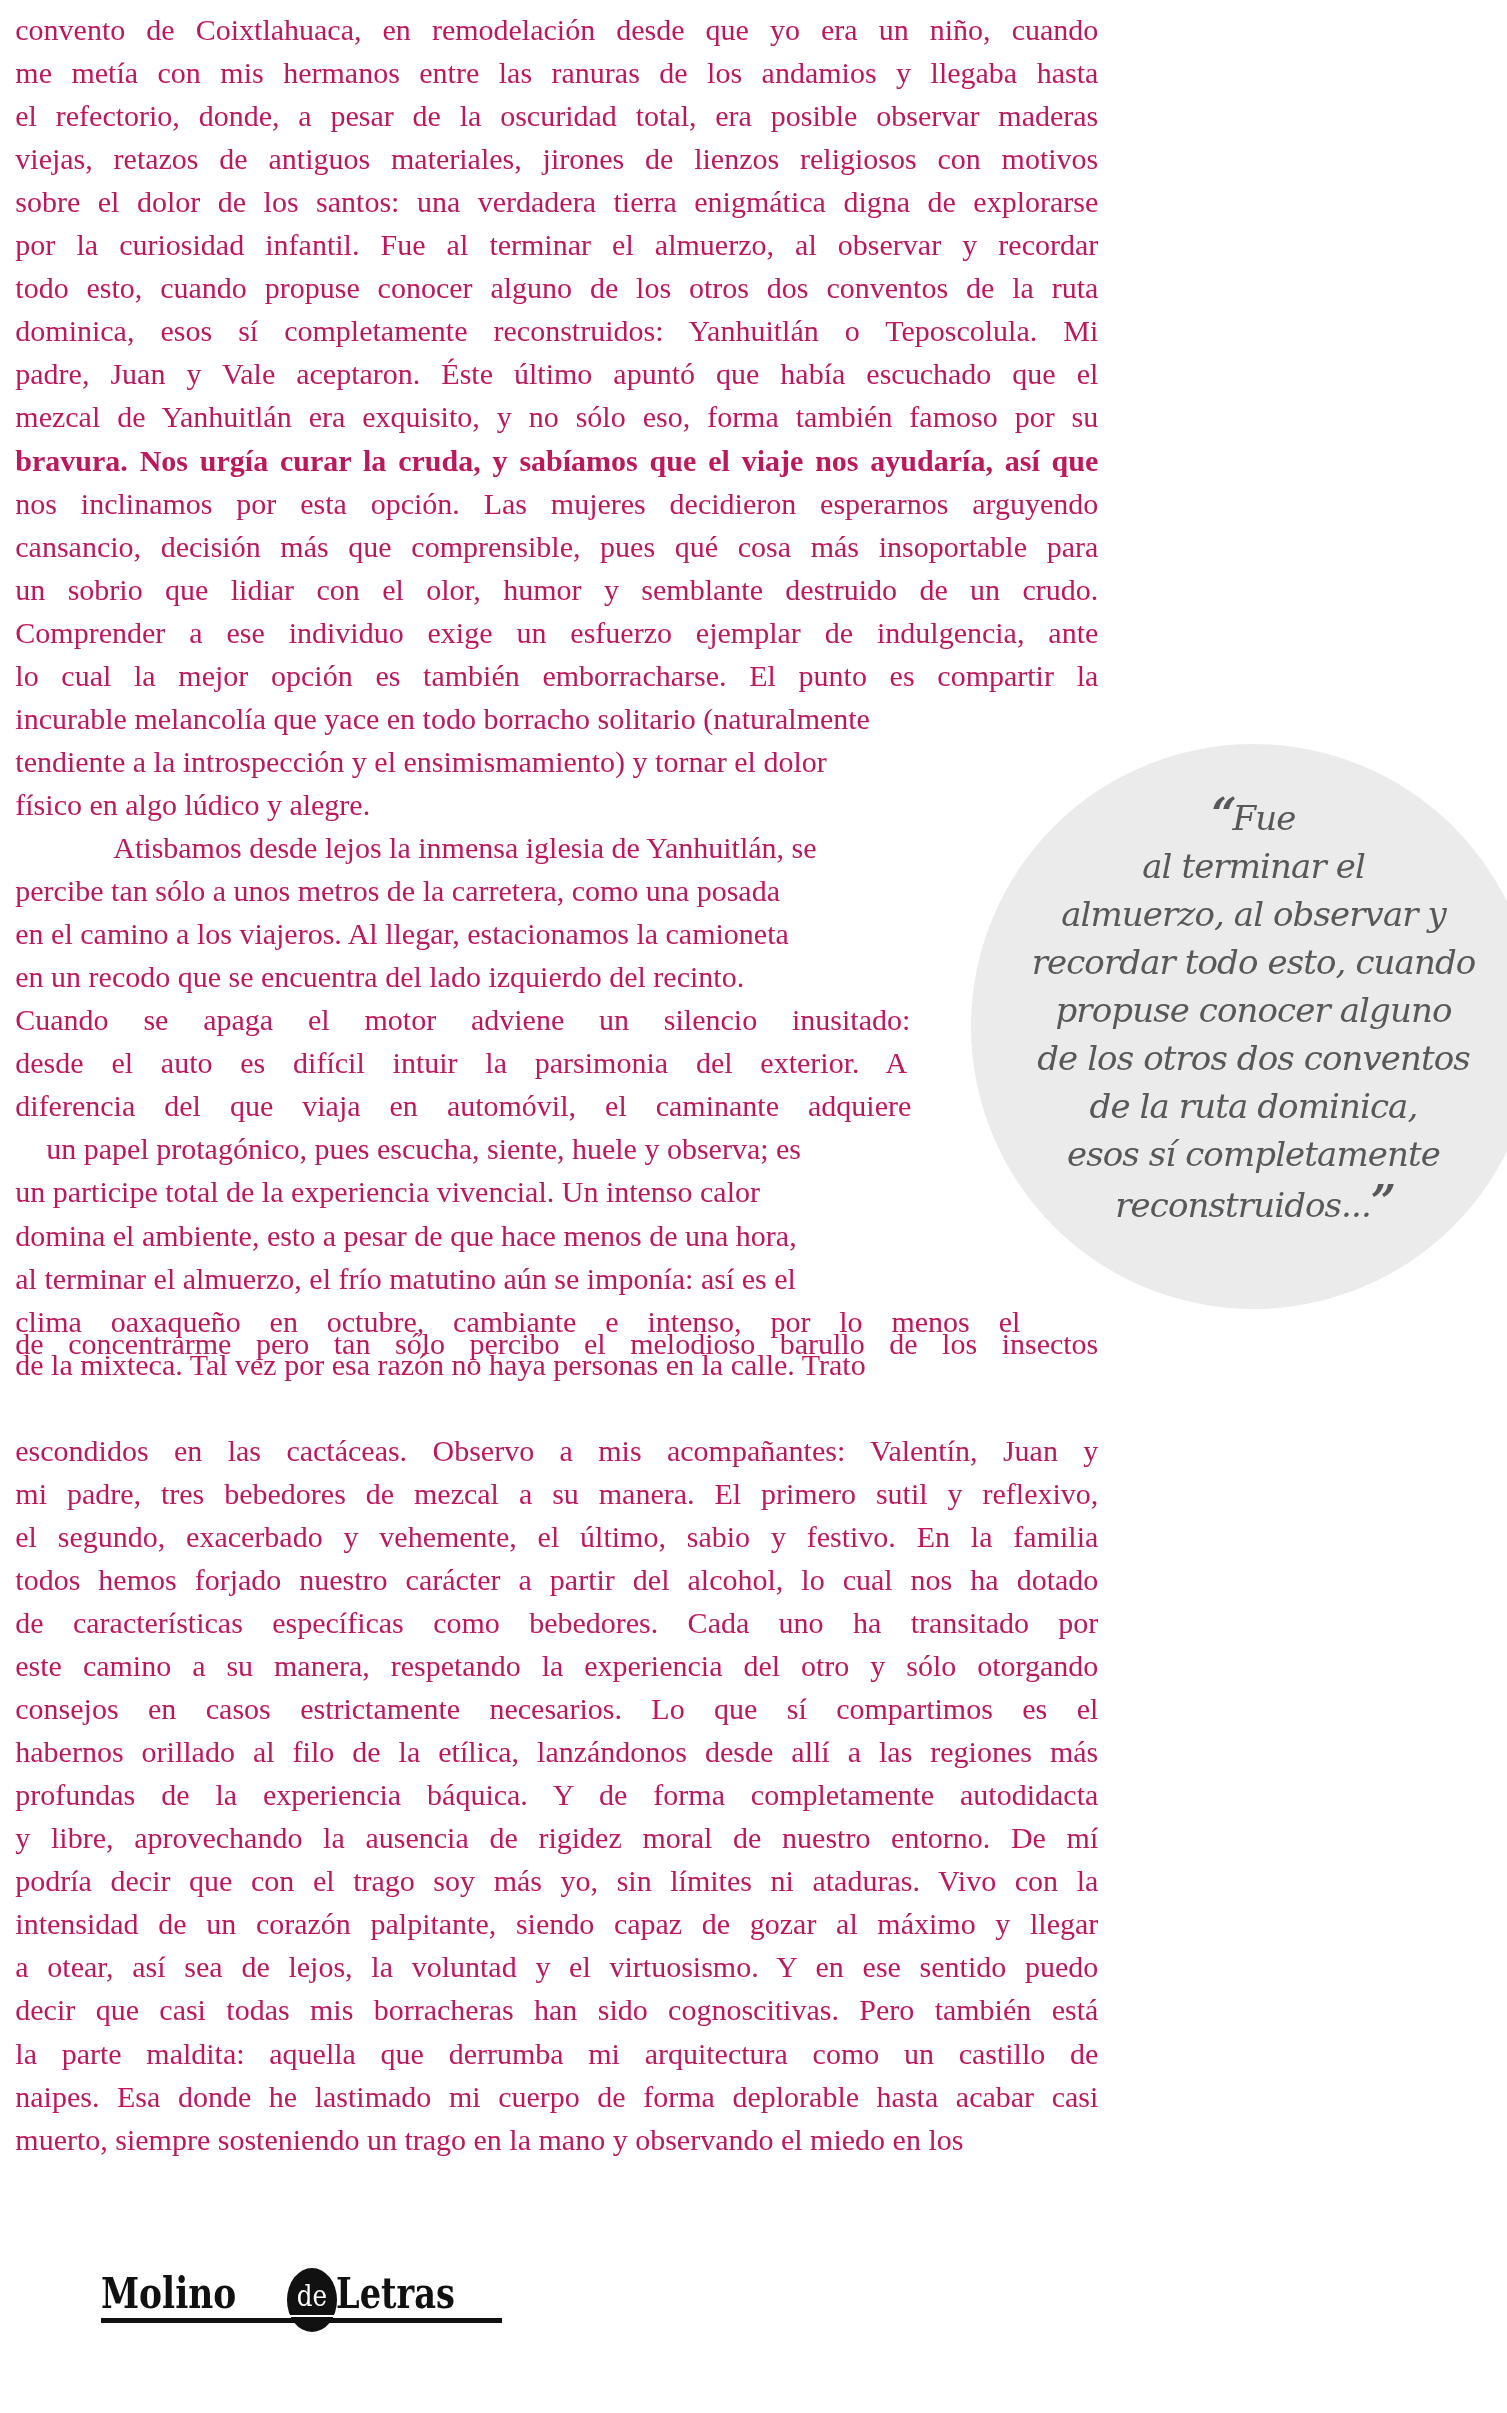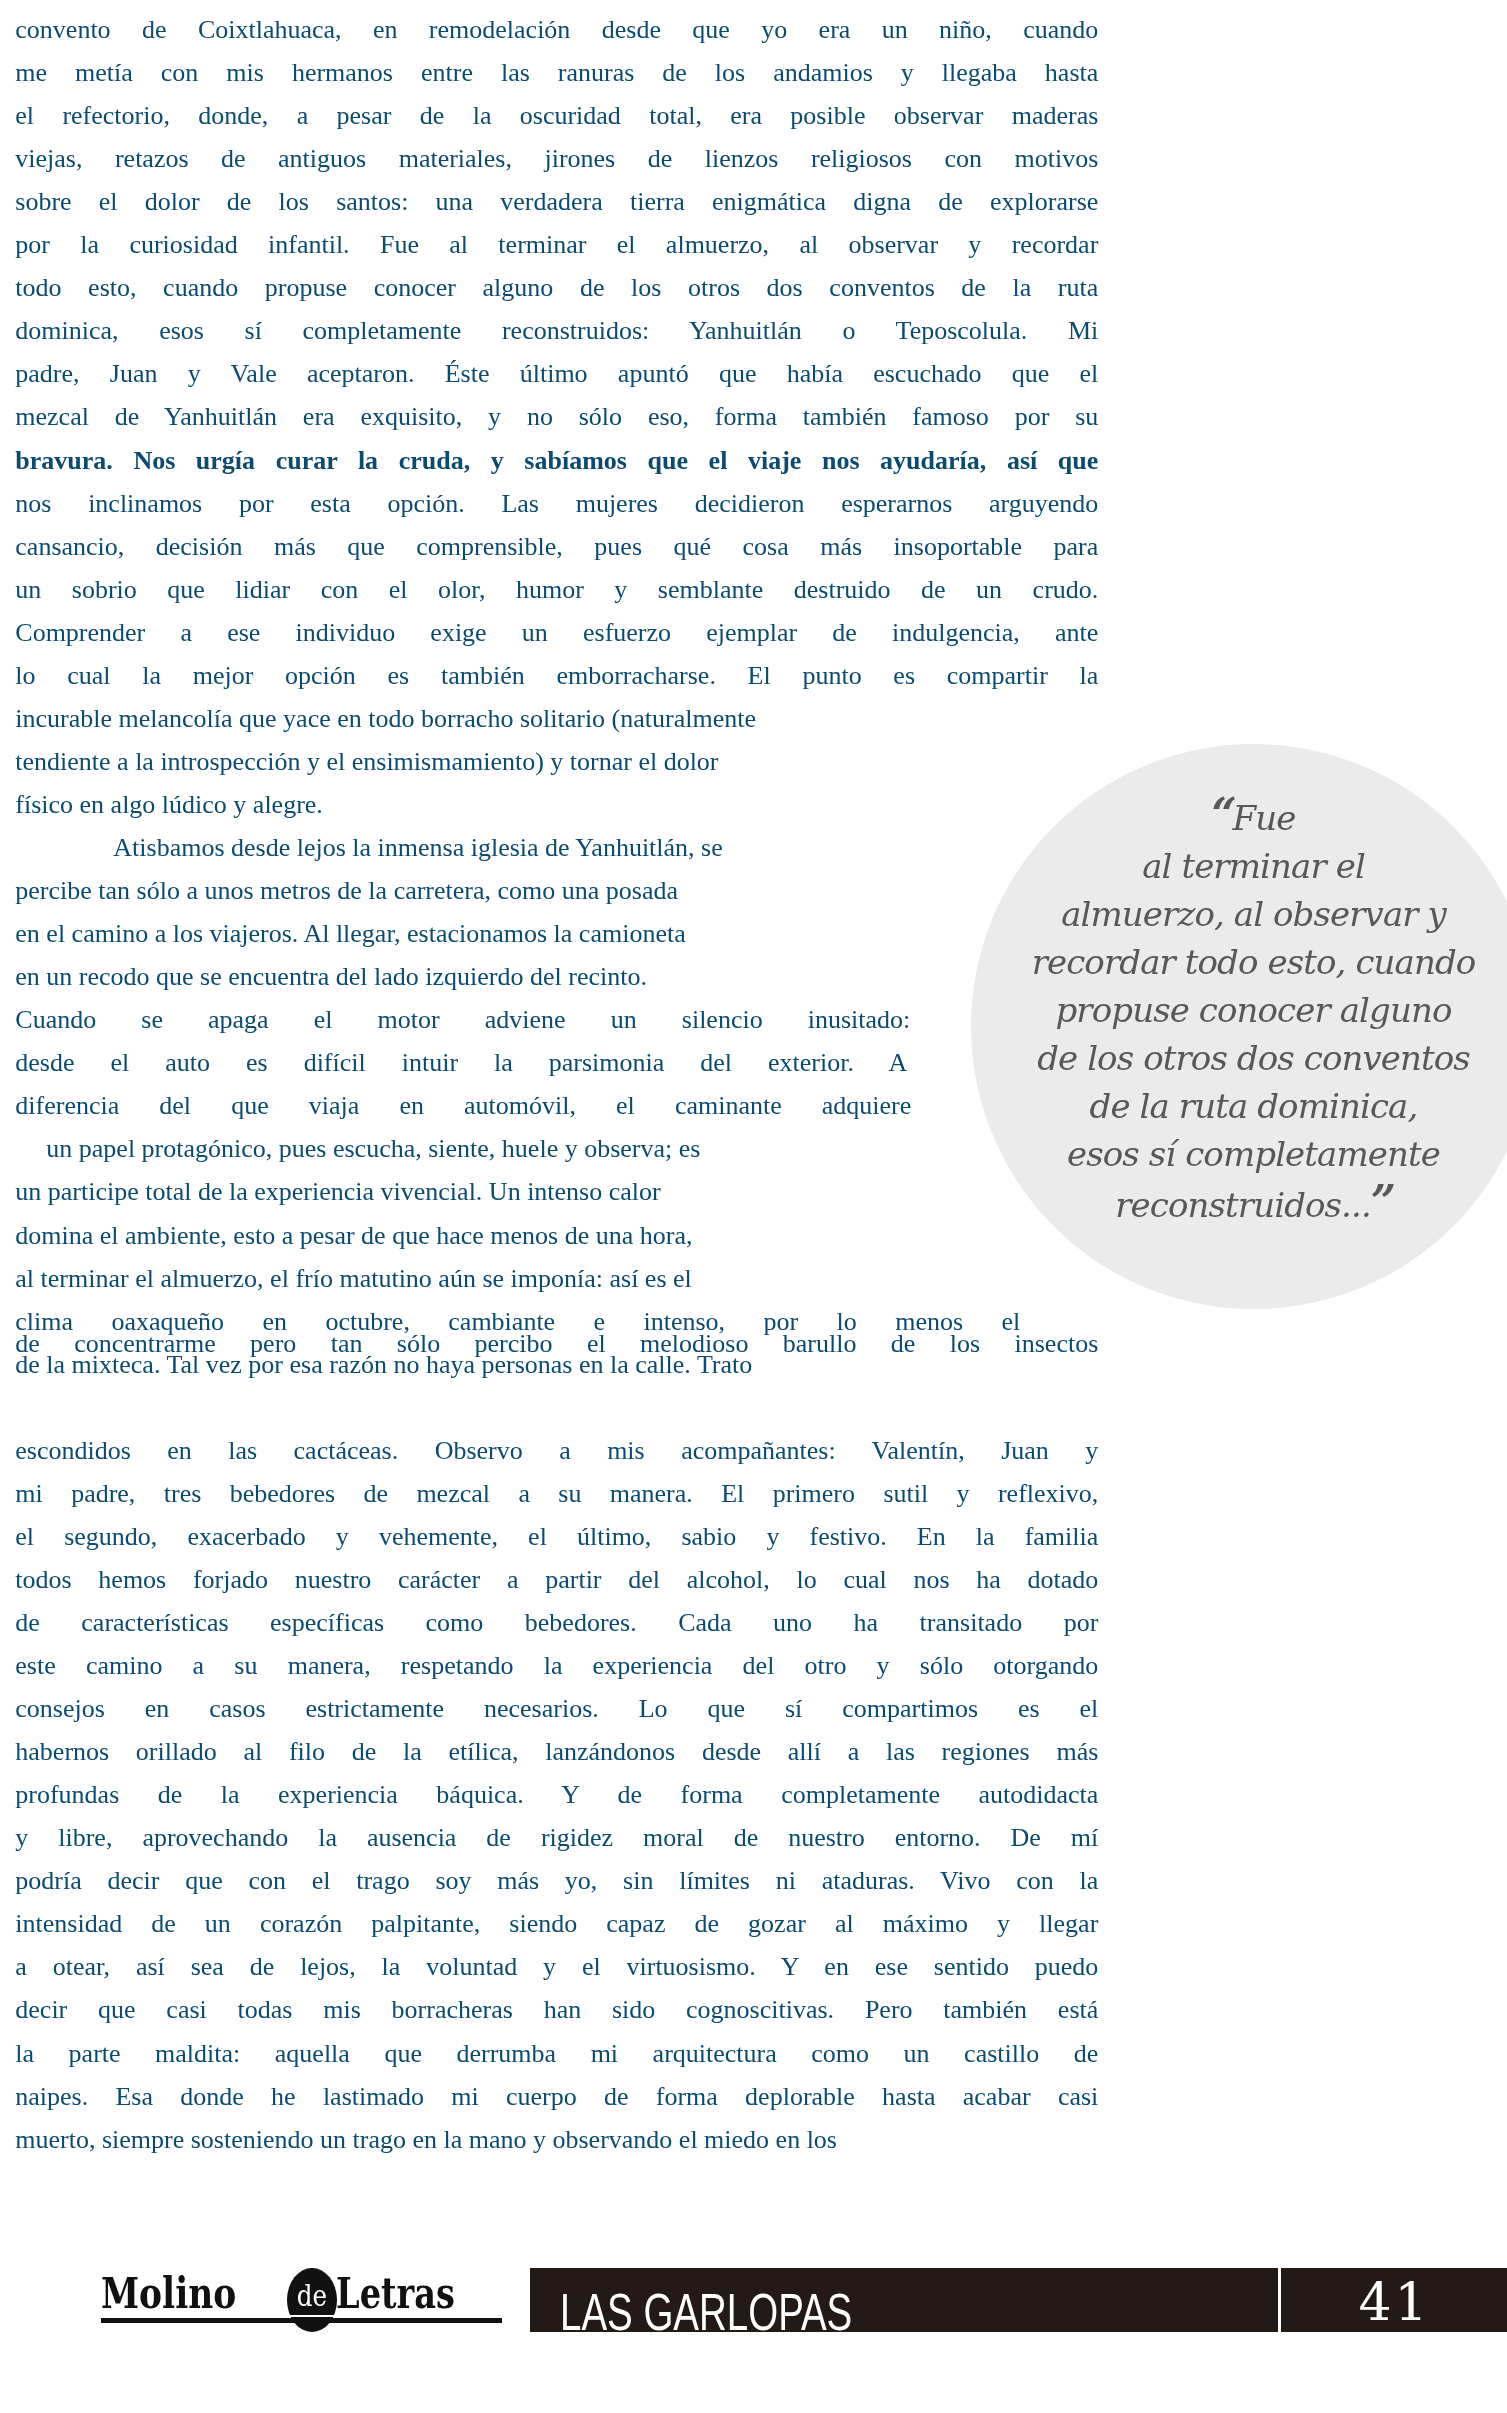--- a/index.html
+++ b/index.html
@@ -22,21 +22,21 @@
     letter-spacing: -0.9px;
   }
   #pullquote .pq-line { display: block; white-space: nowrap; }
   #pullquote .q-mark { font-weight: bold; font-size: 44px; letter-spacing: -4.4px; }
 
   
   #body-text { position: absolute; left: 15.3px; top: 0; width: 1083px; }
   .line {
     position: absolute; left: 0; height: 43px;
     font-family: "Liberation Serif", serif;
-    font-size: 26px; color: #0c4a6e;
+    font-size: 30px; color: #be185d;
     white-space: nowrap; line-height: 43px;
     text-align: justify; text-align-last: justify;
   }
   .line.ragged { text-align: left; text-align-last: left; }
 
   
   #logo { position: absolute; left: 101px; top: 2264px; width: 401px; height: 69px; }
   #logo-text-left, #logo-text-right {
     position: absolute; top: 4.4px;
     font-family: "DejaVu Serif", serif; font-weight: bold;
@@ -149,20 +149,15 @@
 
   <div id="logo">
     <div id="logo-text-left">Molino</div>
     <div id="logo-underline"></div>
     <div id="logo-de-oval"></div>
     <div id="logo-de-stripe"></div>
     <div id="logo-de-text">de</div>
     <div id="logo-text-right">Letras</div>
   </div>
 
-  <div id="footer-bar" style="background: rgb(35, 26, 23);">
-    <div id="section-title">LAS GARLOPAS</div>
-    <div id="footer-divider"></div>
-    <div id="page-number">41</div>
-  </div>
 
 </div>
 
 
 </body></html>

